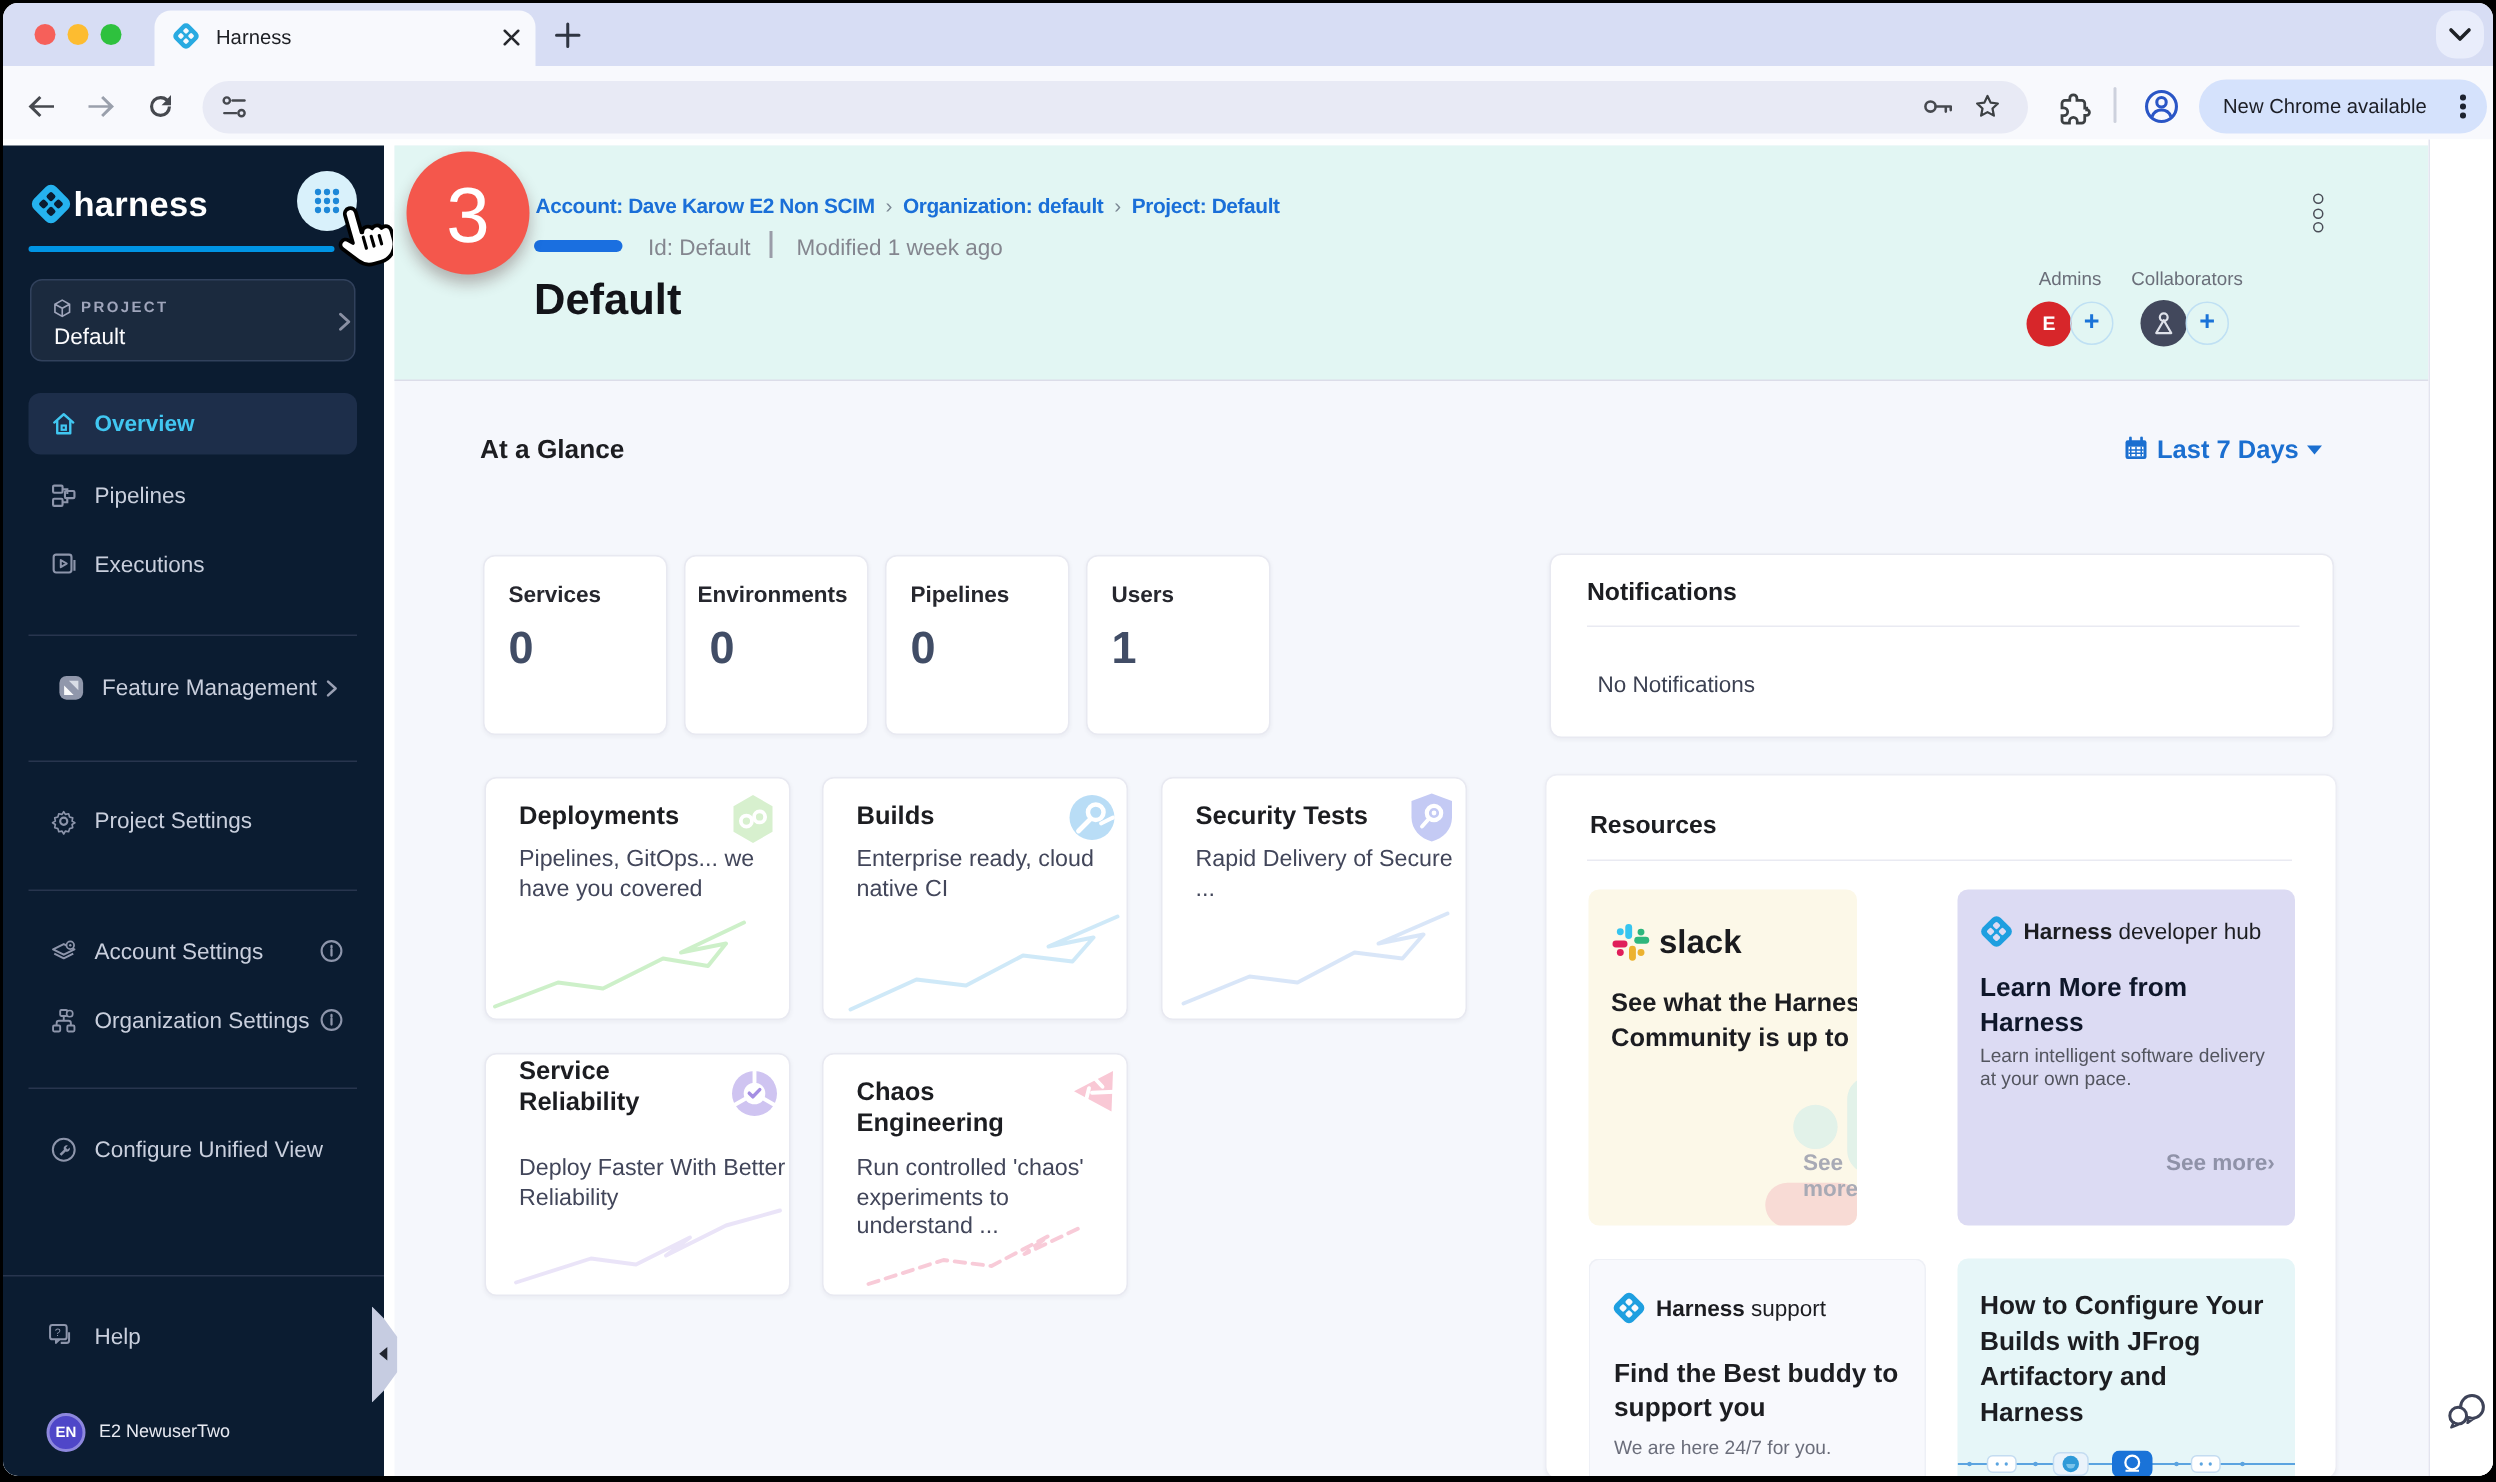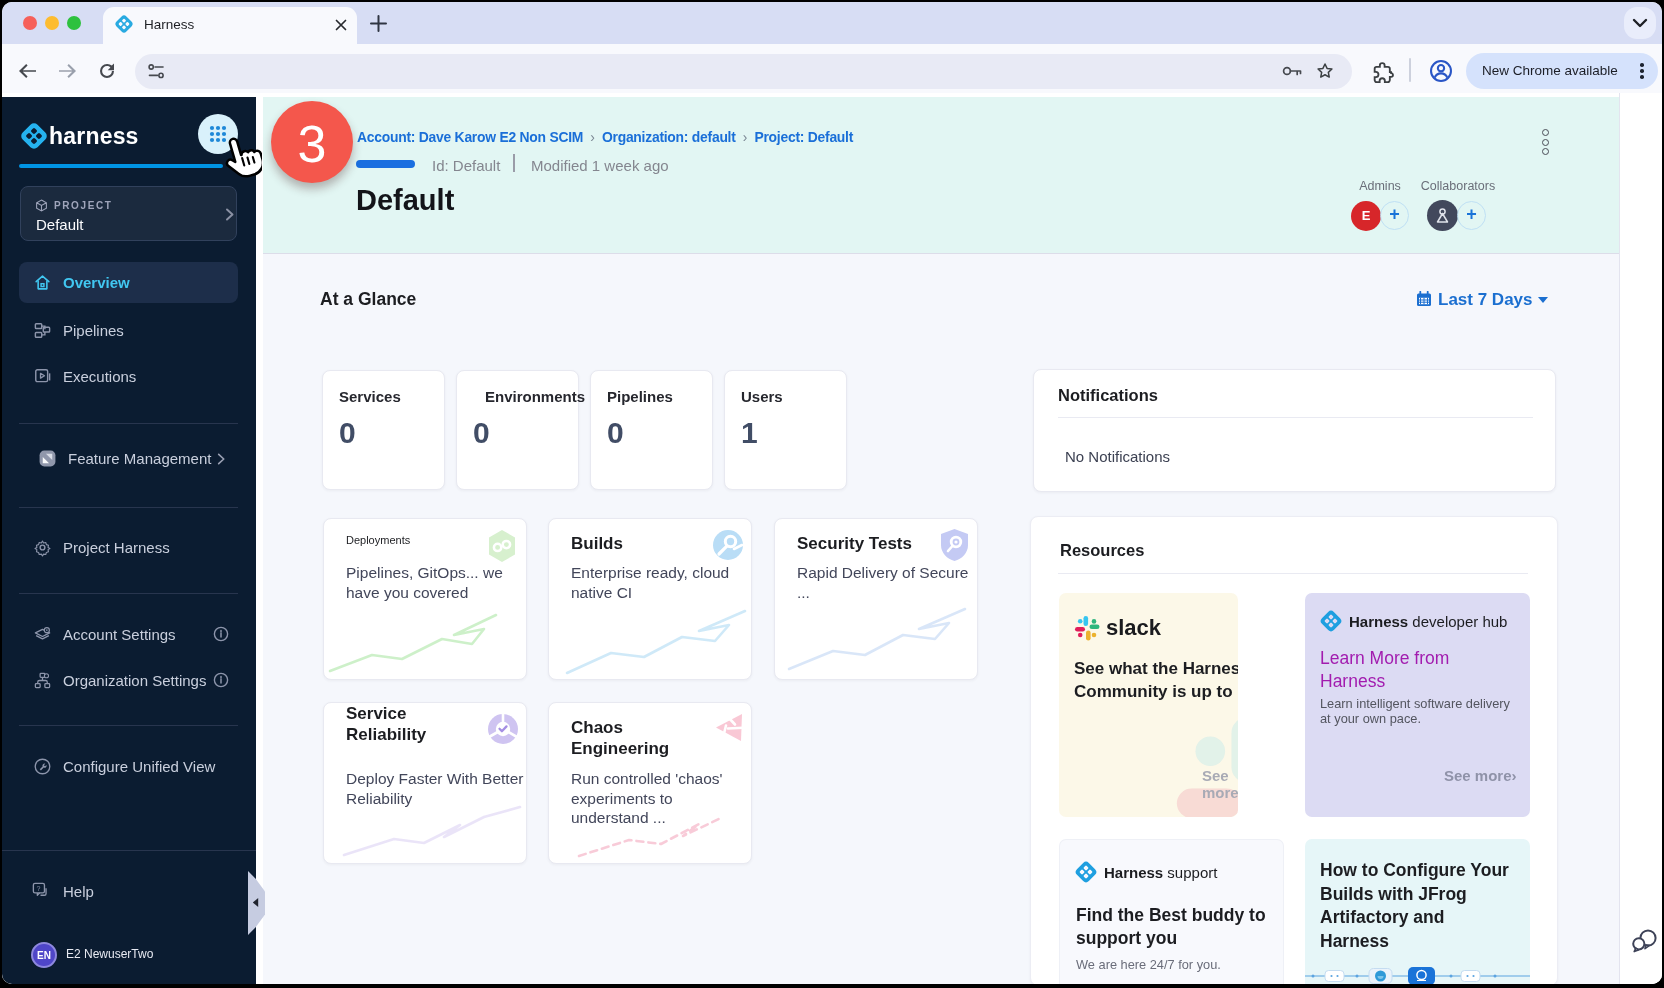--- a/index.html
+++ b/index.html
@@ -177,21 +177,21 @@
     </svg>
     <div class="abs navtxt" style="left:66px;top:353px;">Feature Management</div>
     <svg class="abs" style="left:213px;top:356px;" width="12" height="12" viewBox="0 0 13 13">
       <path d="M4 1.5 L9.5 6.5 L4 11.5" fill="none" stroke="#9aa0b3" stroke-width="1.8" stroke-linecap="round" stroke-linejoin="round"></path>
     </svg>
     <div class="divider" style="top:410px;"></div>
     <svg class="sideicon" style="top:441px;" width="19" height="19" viewBox="0 0 24 24">
       <circle cx="12" cy="12" r="3" fill="none" stroke="#8d95ab" stroke-width="1.8"></circle>
       <path d="M12 2.8 l1.6 2.7 3.1-.6 .9 3 3 .9-.6 3.1 2.7 1.6-2.7 1.6 .6 3.1-3 .9-.9 3-3.1-.6-1.6 2.7-1.6-2.7-3.1.6-.9-3-3-.9 .6-3.1-2.7-1.6 2.7-1.6-.6-3.1 3-.9 .9-3 3.1.6z" fill="none" stroke="#8d95ab" stroke-width="1.6" stroke-linejoin="round" transform="scale(0.88) translate(1.6 1.6)"></path>
     </svg>
-    <div class="abs navtxt" style="left:61px;top:442px;">Project Harness</div>
+    <div class="abs navtxt" style="left:61px;top:442px;">Project Settings</div>
     <div class="divider" style="top:496px;"></div>
     <svg class="sideicon" style="top:528px;" width="19" height="19" viewBox="0 0 24 24">
       <path d="M3 10 L12 5.5 L21 10 L12 14.5 Z" fill="none" stroke="#8d95ab" stroke-width="1.7" stroke-linejoin="round"></path>
       <path d="M4 13.5 L12 17.5 L20 13.5" fill="none" stroke="#8d95ab" stroke-width="1.7" stroke-linejoin="round"></path>
       <circle cx="17.5" cy="6.5" r="3.2" fill="#0b1c31" stroke="#8d95ab" stroke-width="1.5"></circle>
       <circle cx="17.5" cy="6.5" r="1" fill="#8d95ab"></circle>
     </svg>
     <div class="abs navtxt" style="left:61px;top:529px;">Account Settings</div>
     <svg class="abs" style="left:211px;top:529px;" width="16" height="16" viewBox="0 0 16 16">
       <circle cx="8" cy="8" r="6.6" fill="none" stroke="#8d95ab" stroke-width="1.4"></circle>
@@ -270,40 +270,40 @@
       <svg class="abs" style="left:121px;top:6px;" width="12" height="8" viewBox="0 0 12 8">
         <path d="M1 1 L6 7 L11 1 Z" fill="#1b6fd0"></path>
       </svg>
     </div>
 
     <div class="card" style="left:59px;top:273px;width:121px;height:118px;">
       <div class="abs" style="left:16px;top:17px;font-size:15px;font-weight:600;color:#26272e;">Services</div>
       <div class="abs" style="left:16px;top:45px;font-size:30px;font-weight:700;color:#414d66;">0</div>
     </div>
     <div class="card" style="left:193px;top:273px;width:121px;height:118px;">
-      <div class="abs" style="left:28px;top:17px;font-size:15px;font-weight:600;color:#26272e;">Environments</div>
+      <div class="abs" style="left:8px;top:17px;font-size:15px;font-weight:600;color:#26272e;">Environments</div>
       <div class="abs" style="left:16px;top:45px;font-size:30px;font-weight:700;color:#414d66;">0</div>
     </div>
     <div class="card" style="left:327px;top:273px;width:121px;height:118px;">
       <div class="abs" style="left:16px;top:17px;font-size:15px;font-weight:600;color:#26272e;">Pipelines</div>
       <div class="abs" style="left:16px;top:45px;font-size:30px;font-weight:700;color:#414d66;">0</div>
     </div>
     <div class="card" style="left:461px;top:273px;width:121px;height:118px;">
       <div class="abs" style="left:16px;top:17px;font-size:15px;font-weight:600;color:#26272e;">Users</div>
       <div class="abs" style="left:16px;top:45px;font-size:30px;font-weight:700;color:#414d66;">1</div>
     </div>
 
     <div class="card" style="left:770px;top:272px;width:521px;height:121px;">
       <div class="abs" style="left:24px;top:16px;font-size:16.5px;font-weight:700;color:#1c1d21;">Notifications</div>
       <div class="abs" style="left:24px;top:47px;width:475px;height:1px;background:#e9eaf2;"></div>
       <div class="abs" style="left:31px;top:78px;font-size:15px;color:#3c4152;">No Notifications</div>
     </div>
 
     <div class="card" style="left:60px;top:421px;width:202px;height:160px;overflow:hidden;">
-      <div class="abs" style="left:22px;top:15px;font-size:11px;font-weight:400;color:#1c1d21;text-align:right;">Deployments</div>
+      <div class="abs" style="left:22px;top:15px;font-size:17px;font-weight:700;color:#1c1d21;text-align:right;">Deployments</div>
       <svg class="abs" style="left:161px;top:9px;" width="34" height="36" viewBox="0 0 34 36">
         <path d="M17 2 L30 9.5 V26.5 L17 34 L4 26.5 V9.5 Z" fill="#d7f0ce"></path>
         <g fill="none" stroke="#fff" stroke-width="2.5">
           <circle cx="12.6" cy="19.4" r="3.7"></circle>
           <circle cx="21.4" cy="16.6" r="3.7"></circle>
         </g>
       </svg>
       <div class="abs" style="left:22px;top:44px;width:160px;font-size:15.5px;line-height:19.5px;color:#42465a;">Pipelines, GitOps... we have you covered</div>
       <svg class="abs" style="left:0;top:80px;" width="202" height="80" viewBox="0 0 202 80">
         <path d="M6 72 L48 56 L78 60 L118 40 L148 45 L160 30 L130 36 L172 16" fill="none" stroke="#90dd88" stroke-width="2.6" stroke-opacity="0.45" stroke-linejoin="round" stroke-linecap="round"></path>
@@ -400,21 +400,21 @@
         <svg class="abs" style="left:14px;top:16px;" width="24" height="24" viewBox="0 0 30 30">
           <g transform="rotate(45 15 15)">
             <rect x="4.5" y="4.5" width="21" height="21" rx="5" fill="#1e9fe0"></rect>
             <rect x="9" y="9" width="5" height="5" rx="1.4" fill="#dcdbf3"></rect>
             <rect x="16" y="9" width="5" height="5" rx="1.4" fill="#dcdbf3"></rect>
             <rect x="9" y="16" width="5" height="5" rx="1.4" fill="#dcdbf3"></rect>
             <rect x="16" y="16" width="5" height="5" rx="1.4" fill="#dcdbf3"></rect>
           </g>
         </svg>
         <div class="abs" style="left:44px;top:20px;font-size:15px;color:#1c1d21;"><b>Harness</b> developer hub</div>
-        <div class="abs" style="left:15px;top:54px;width:190px;font-size:17.5px;font-weight:400;line-height:23px;color:#a21caf;">Learn More from Harness</div>
+        <div class="abs" style="left:15px;top:54px;width:190px;font-size:17.5px;font-weight:700;line-height:23px;color:#0f172a;">Learn More from Harness</div>
         <div class="abs" style="left:15px;top:103px;width:195px;font-size:12.8px;line-height:15px;color:#53555f;">Learn intelligent software delivery at your own pace.</div>
         <div class="abs" style="left:139px;top:174px;font-size:15px;font-weight:600;color:#8f92a8;">See more›</div>
       </div>
 
       <div class="abs" style="left:28px;top:322px;width:225px;height:146px;background:#f8f9fd;border:1px solid #eef0f6;border-radius:7px 7px 0 0;border-bottom:none;box-sizing:border-box;">
         <svg class="abs" style="left:14px;top:20px;" width="24" height="24" viewBox="0 0 30 30">
           <g transform="rotate(45 15 15)">
             <rect x="4.5" y="4.5" width="21" height="21" rx="5" fill="#1e9fe0"></rect>
             <rect x="9" y="9" width="5" height="5" rx="1.4" fill="#f8f9fd"></rect>
             <rect x="16" y="9" width="5" height="5" rx="1.4" fill="#f8f9fd"></rect>

